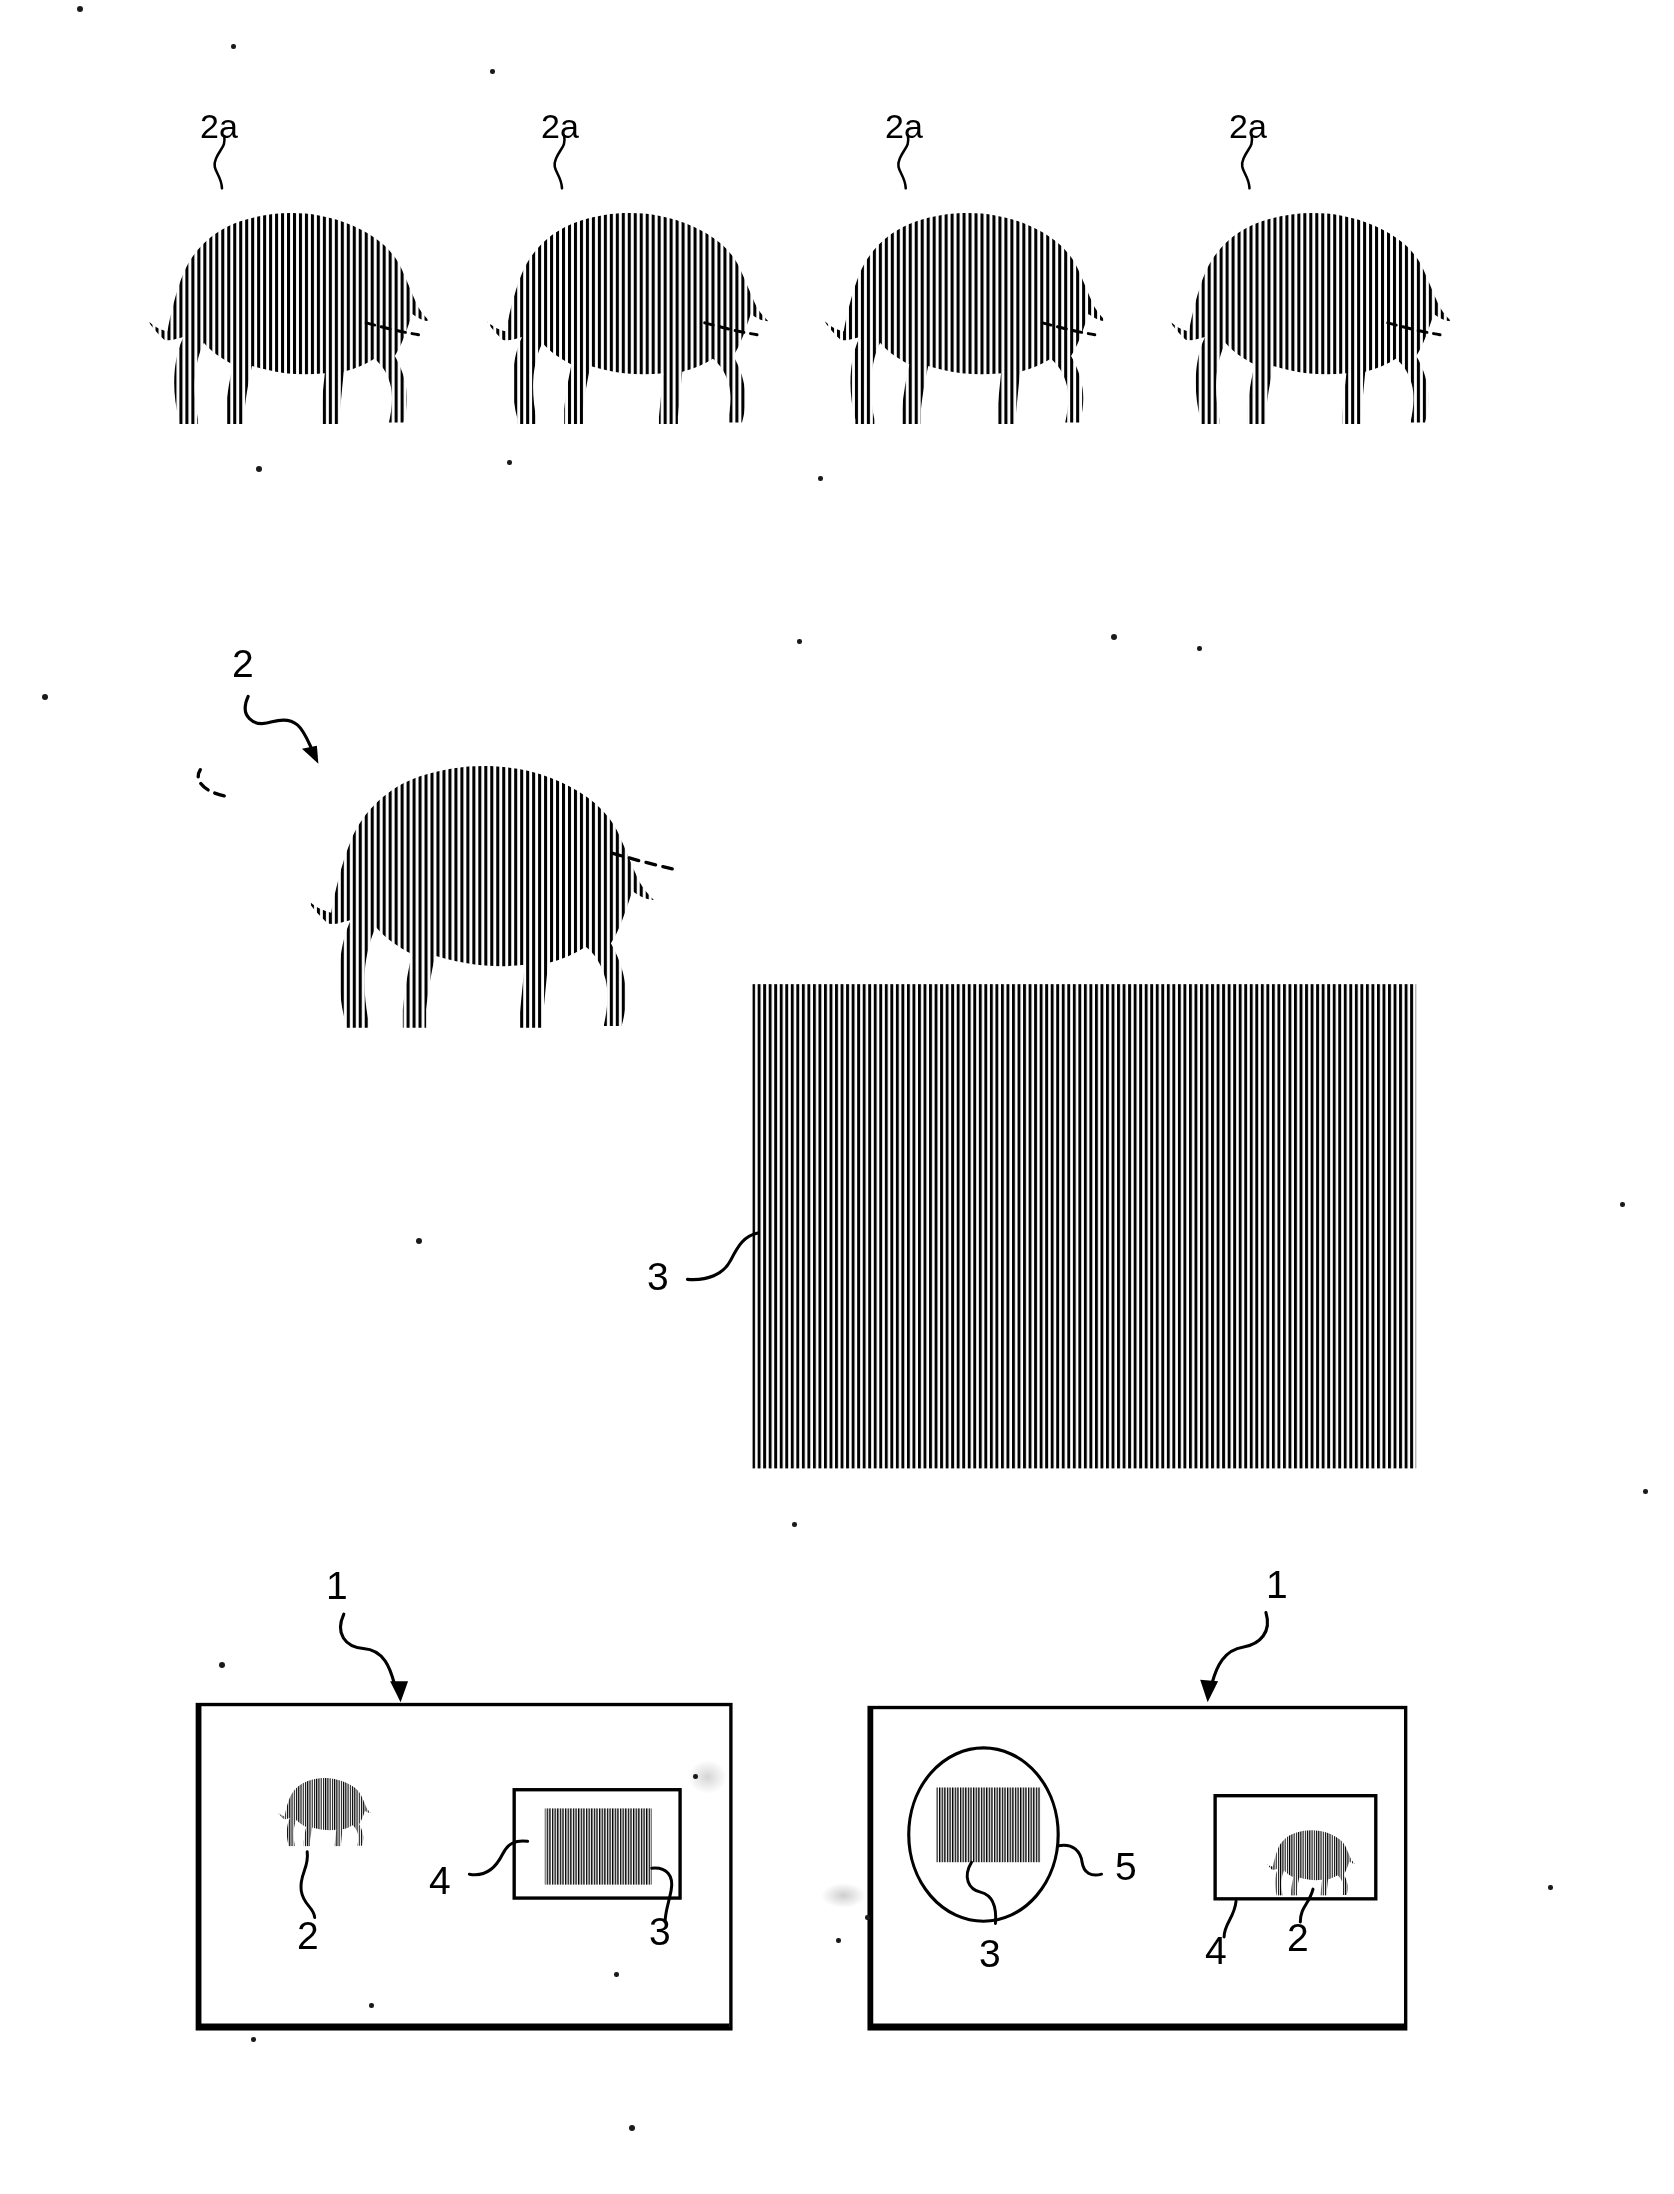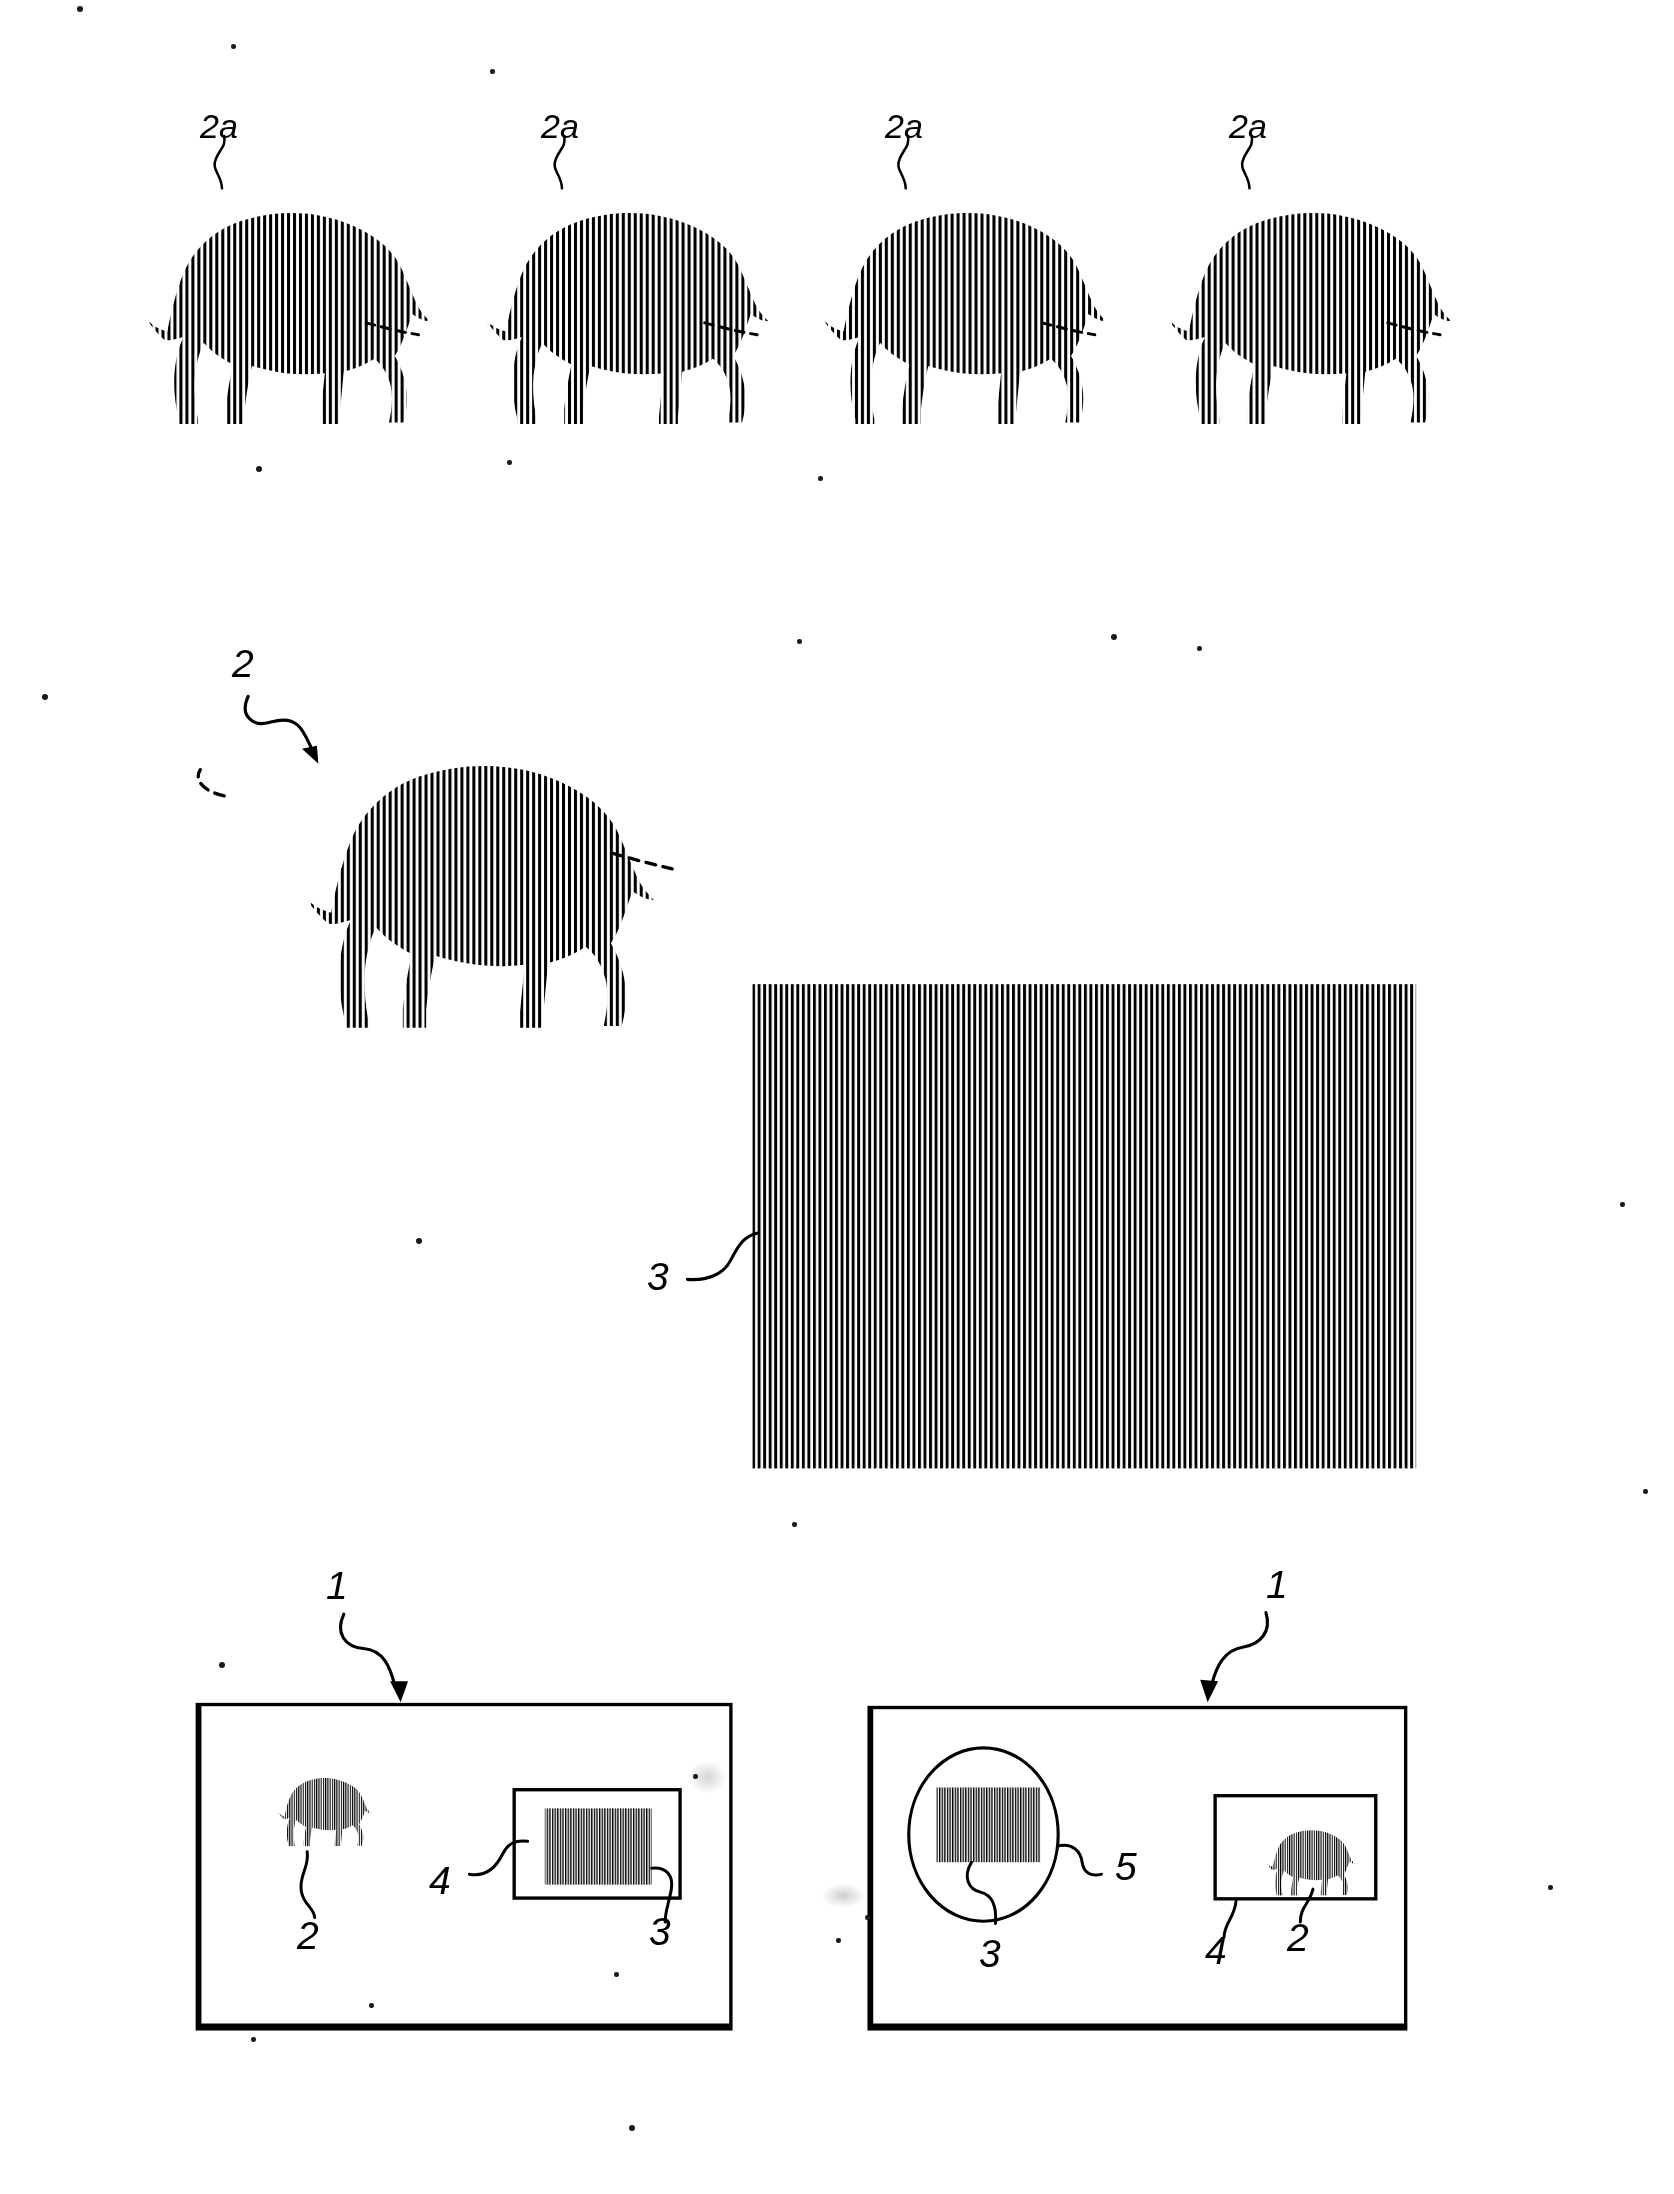--- a/index.html
+++ b/index.html
@@ -8,21 +8,20 @@
     background: #ffffff;
   }
   #page {
     position: relative;
     width: 1674px;
     height: 2194px;
     background: #ffffff;
     overflow: hidden;
     font-family: "Liberation Sans", sans-serif;
     color: #000000;
-    font-style: italic;
   }
   #page svg.layer {
     position: absolute;
     left: 0;
     top: 0;
     width: 1674px;
     height: 2194px;
     pointer-events: none;
   }
   .ref-label {

